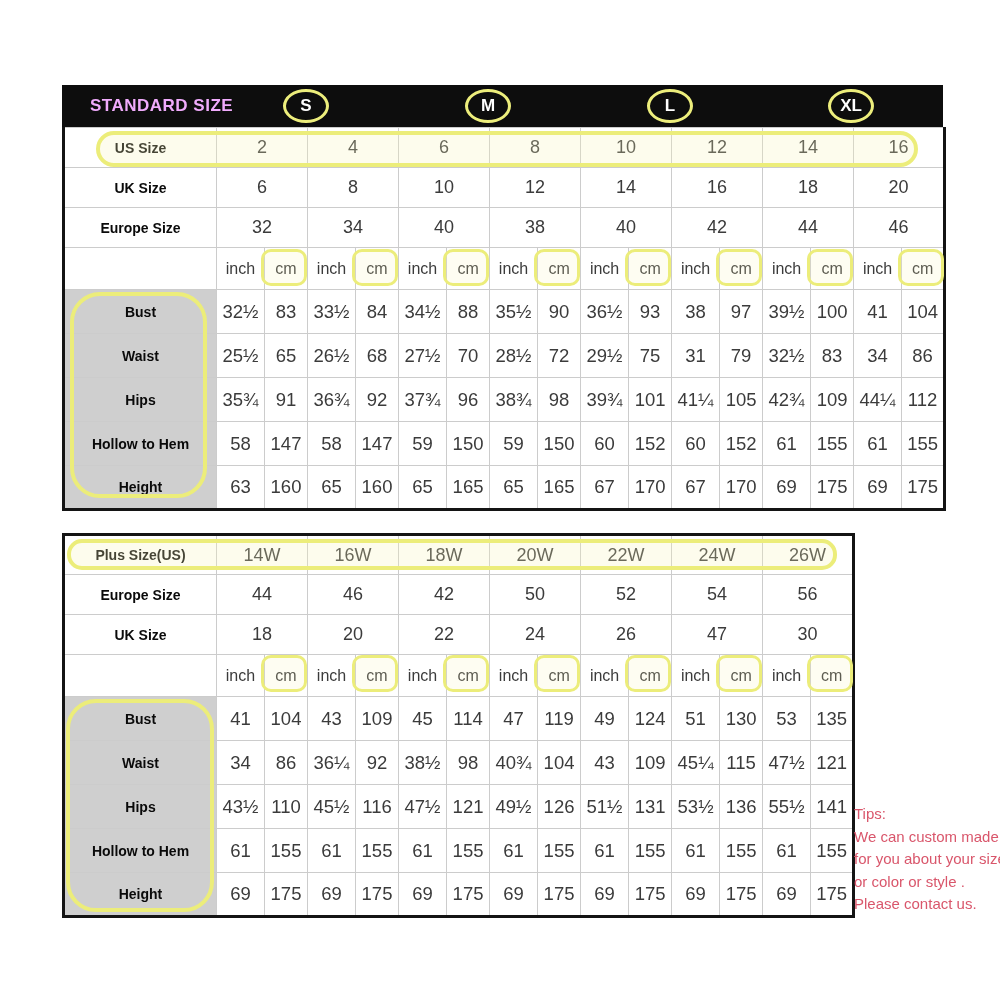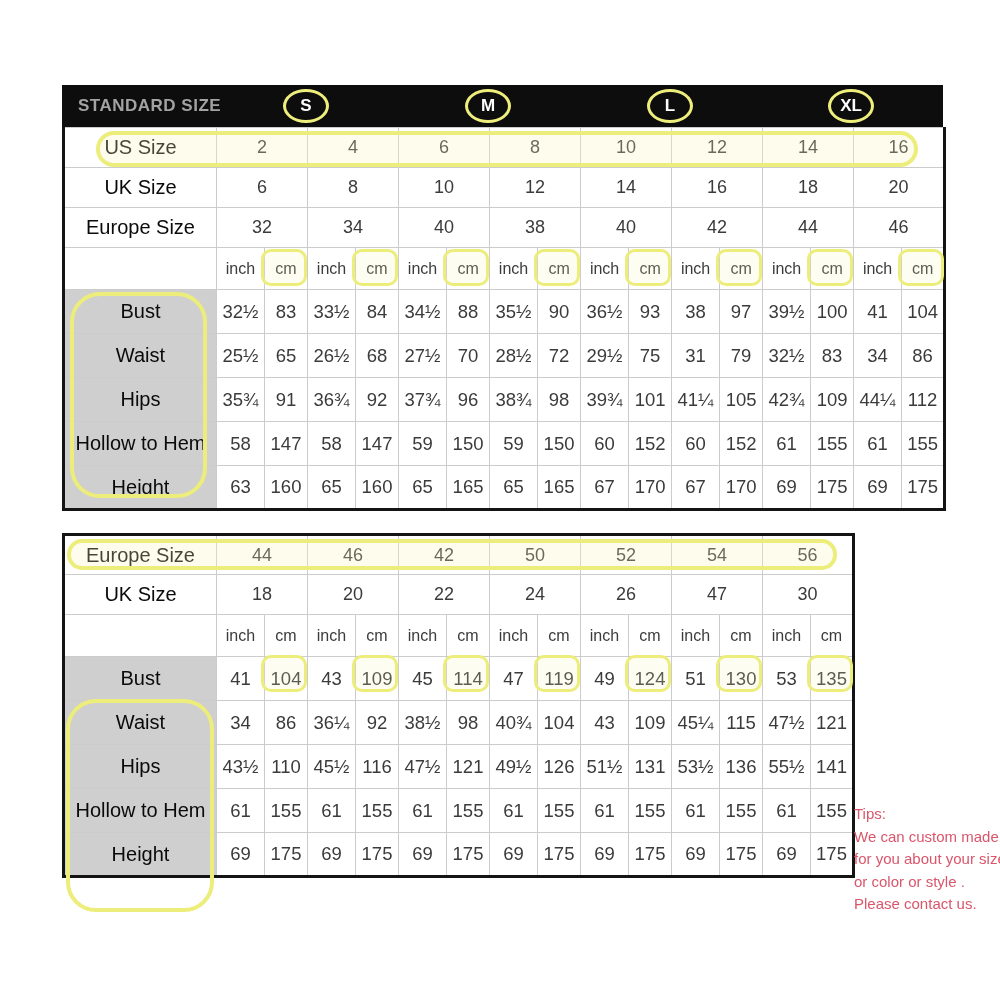--- a/index.html
+++ b/index.html
@@ -5,32 +5,32 @@
   * { margin:0; padding:0; box-sizing:border-box; }
   html,body { width:1000px; height:1000px; background:#fff; }
   body { font-family:"Liberation Sans","DejaVu Sans",sans-serif; }
   #stage { position:relative; width:1000px; height:1000px; background:#fff; overflow:hidden; }
 
   .tbl { position:absolute; }
   #t1 { left:62px; top:85px; width:881px; }
   #t2 { left:62px; top:533px; width:790px; }
 
   .bar { position:relative; height:42px; background:#0d0d0d; display:flex; align-items:center; }
-  .bar-title { color:#a3a3a3; font-weight:bold; font-size:17px; letter-spacing:.5px; padding-left:16px; }
+  .bar-title { color:#f0abfc; font-weight:bold; font-size:17px; letter-spacing:.5px; padding-left:28px; }
   .badge { position:absolute; top:4px; width:46px; height:34px; border:3px solid #edee7c;
            border-radius:50%; color:#fff; font-weight:bold; font-size:17px;
            display:flex; align-items:center; justify-content:center; }
 
   table.grid { border-collapse:collapse; table-layout:fixed; width:100%; background:#fff; border:3px solid #141414; }
   #grid1 { border-top:none; }
   .grid td, .grid th { border:1px solid #cccccc; text-align:center; vertical-align:middle; white-space:nowrap; overflow:hidden; }
   .grid tr.hdr   { height:40px; }
   .grid tr.units { height:42px; }
   .grid tr.meas  { height:44px; }
-  th.row-label { font-size:20px; font-weight:normal; color:#0a0a0a; }
+  th.row-label { font-size:14px; font-weight:bold; color:#0a0a0a; }
   th.row-label.gray { background:#cfcfcf; }
   td.size-val { font-size:18px;   color:#3b3b3b; font-weight:normal; }
   td.unit     { font-size:16px; color:#3b3b3b; }
   td.meas-val { font-size:18.5px; color:#3b3b3b; }
 
   .tips { position:absolute; left:854px; top:803px; width:146px; color:#d9566b;
           font-size:15px; line-height:22.5px; white-space:nowrap; }
 
   .hl { position:absolute; border:4px solid #eced7a; border-radius:18px; pointer-events:none; z-index:5; }
   .hl-tint { background:rgba(248,245,185,.25); }
@@ -239,20 +239,30 @@
           <col style="width: 43px;">
           <col style="width: 48px;">
           <col style="width: 43px;">
           <col style="width: 48px;">
           <col style="width: 43px;">
           <col style="width: 48px;">
           <col style="width: 43px;">
         </colgroup>
         <tbody>
           <tr class="hdr">
+            <th class="row-label">Plus Size(US)</th>
+            <td colspan="2" class="size-val">14W</td>
+            <td colspan="2" class="size-val">16W</td>
+            <td colspan="2" class="size-val">18W</td>
+            <td colspan="2" class="size-val">20W</td>
+            <td colspan="2" class="size-val">22W</td>
+            <td colspan="2" class="size-val">24W</td>
+            <td colspan="2" class="size-val">26W</td>
+          </tr>
+          <tr class="hdr">
             <th class="row-label">Europe Size</th>
             <td colspan="2" class="size-val">44</td>
             <td colspan="2" class="size-val">46</td>
             <td colspan="2" class="size-val">42</td>
             <td colspan="2" class="size-val">50</td>
             <td colspan="2" class="size-val">52</td>
             <td colspan="2" class="size-val">54</td>
             <td colspan="2" class="size-val">56</td>
           </tr>
           <tr class="hdr">

